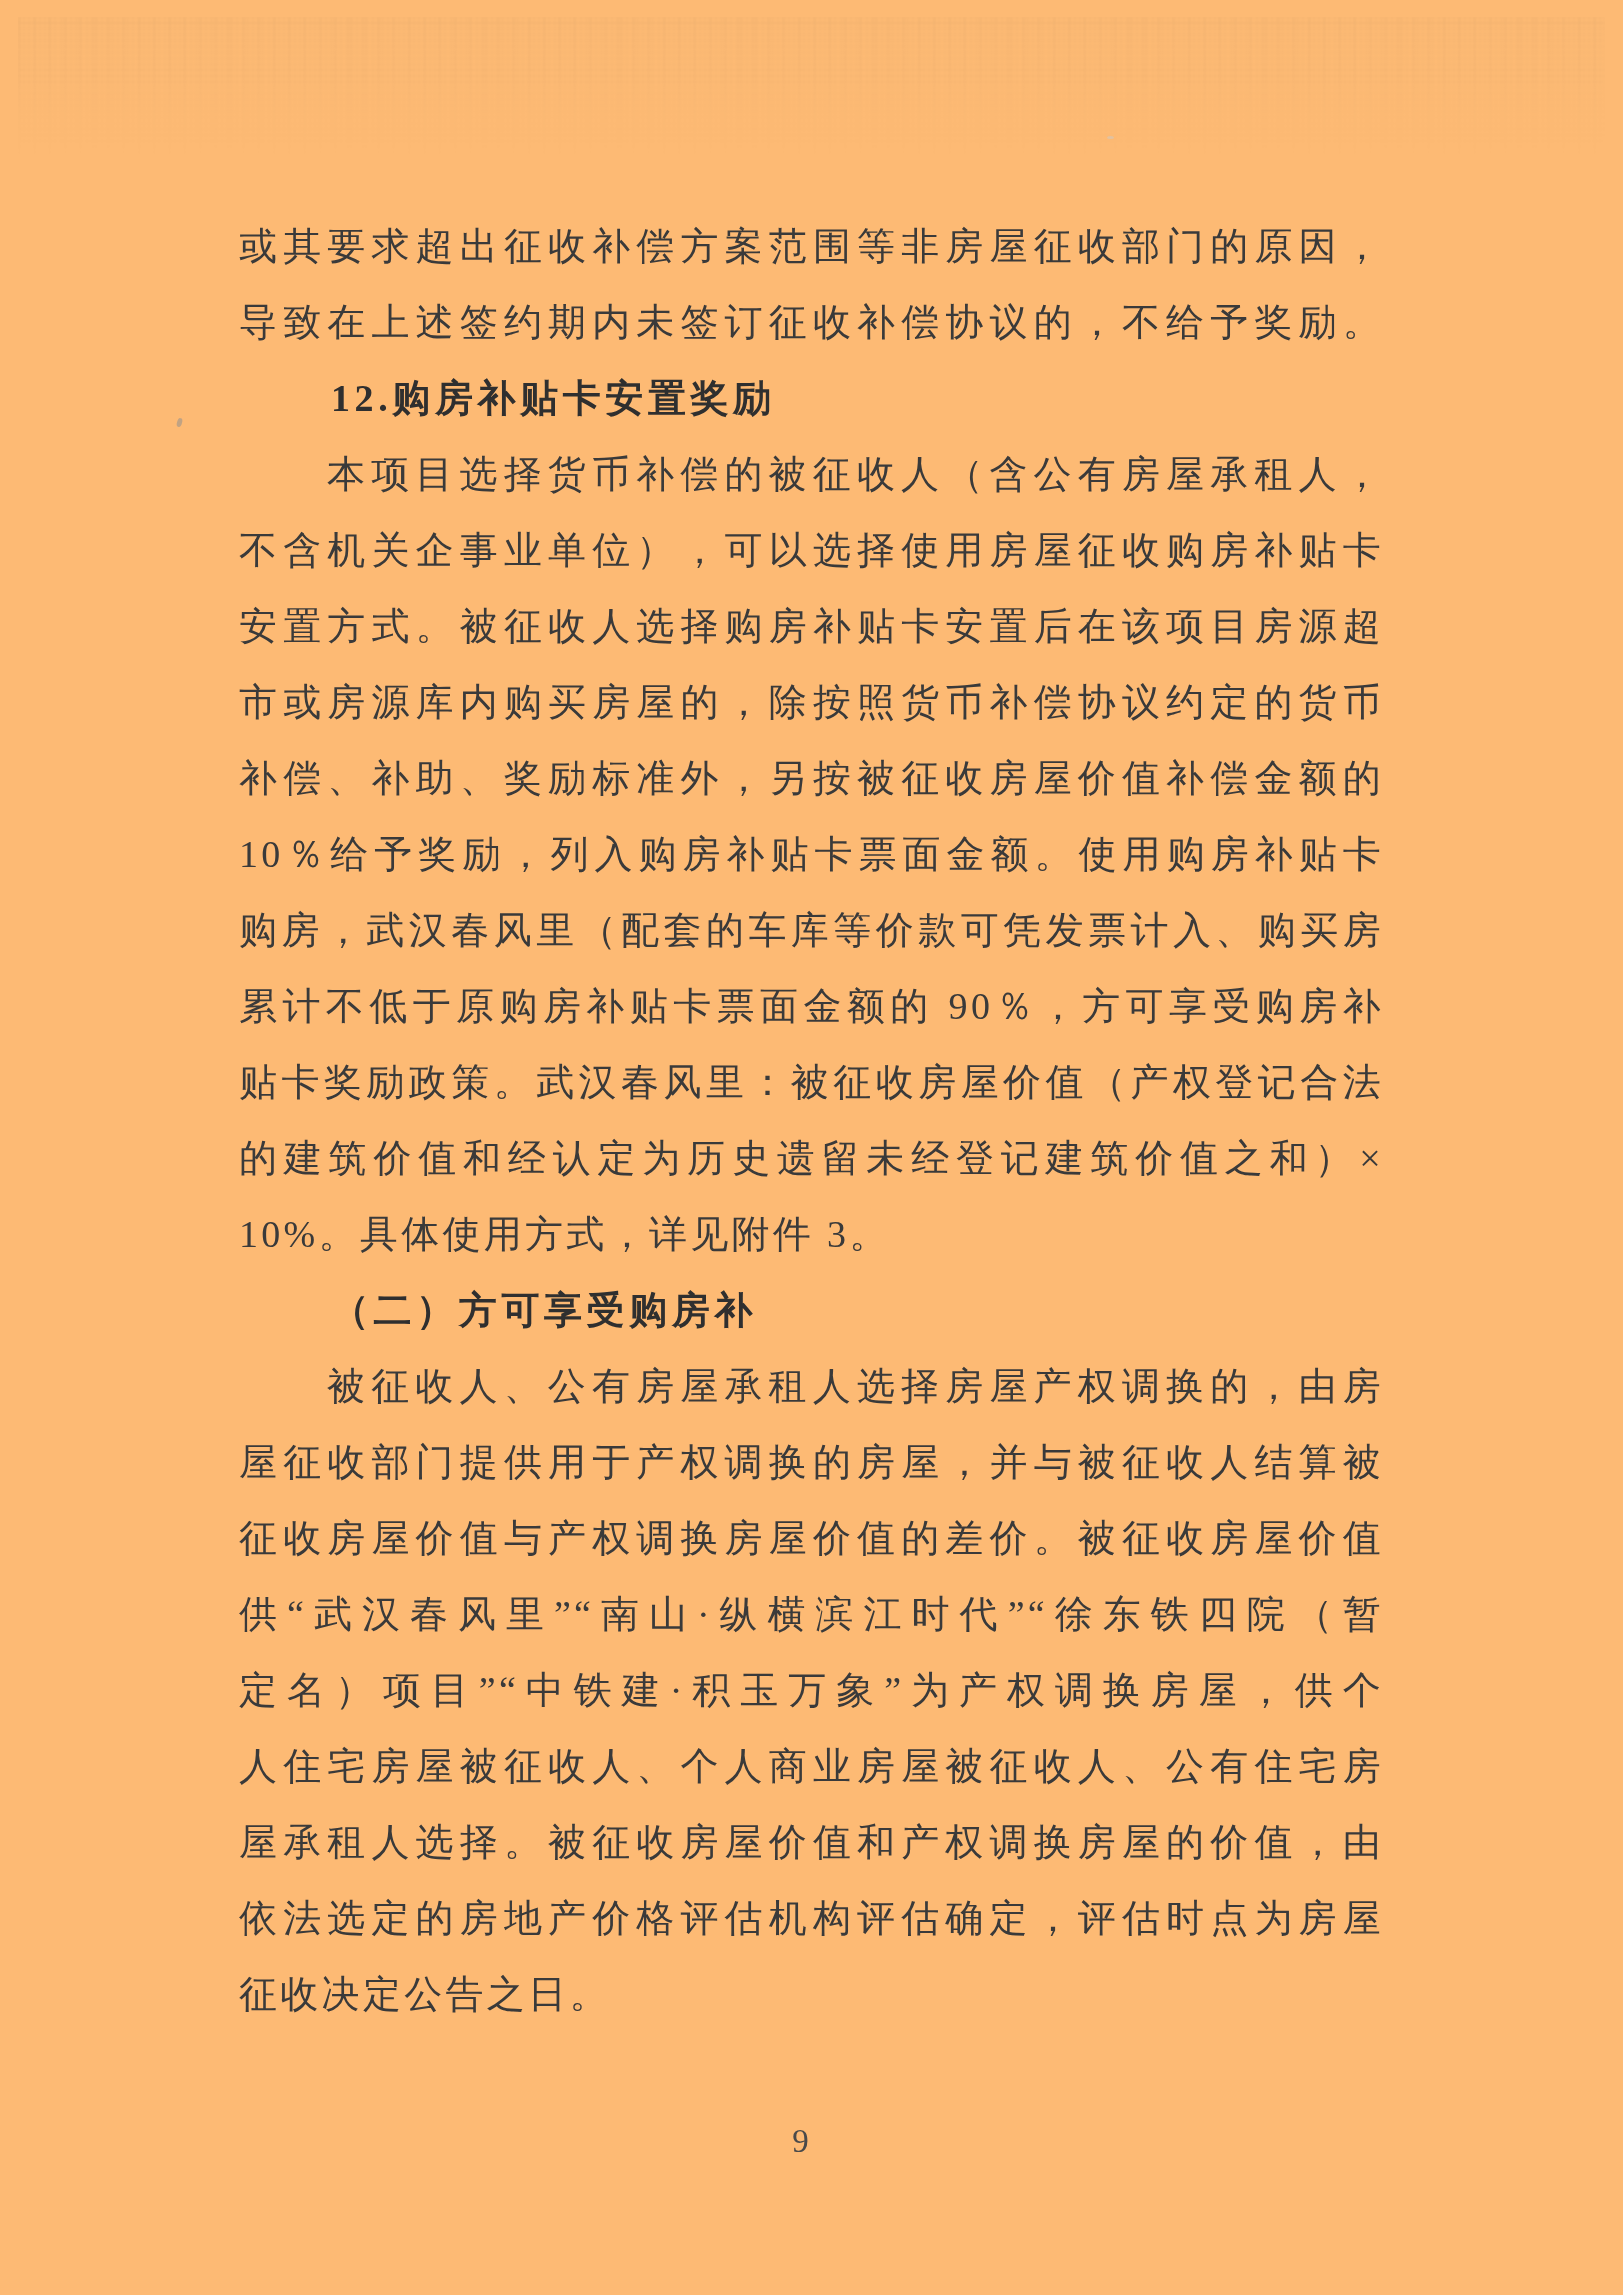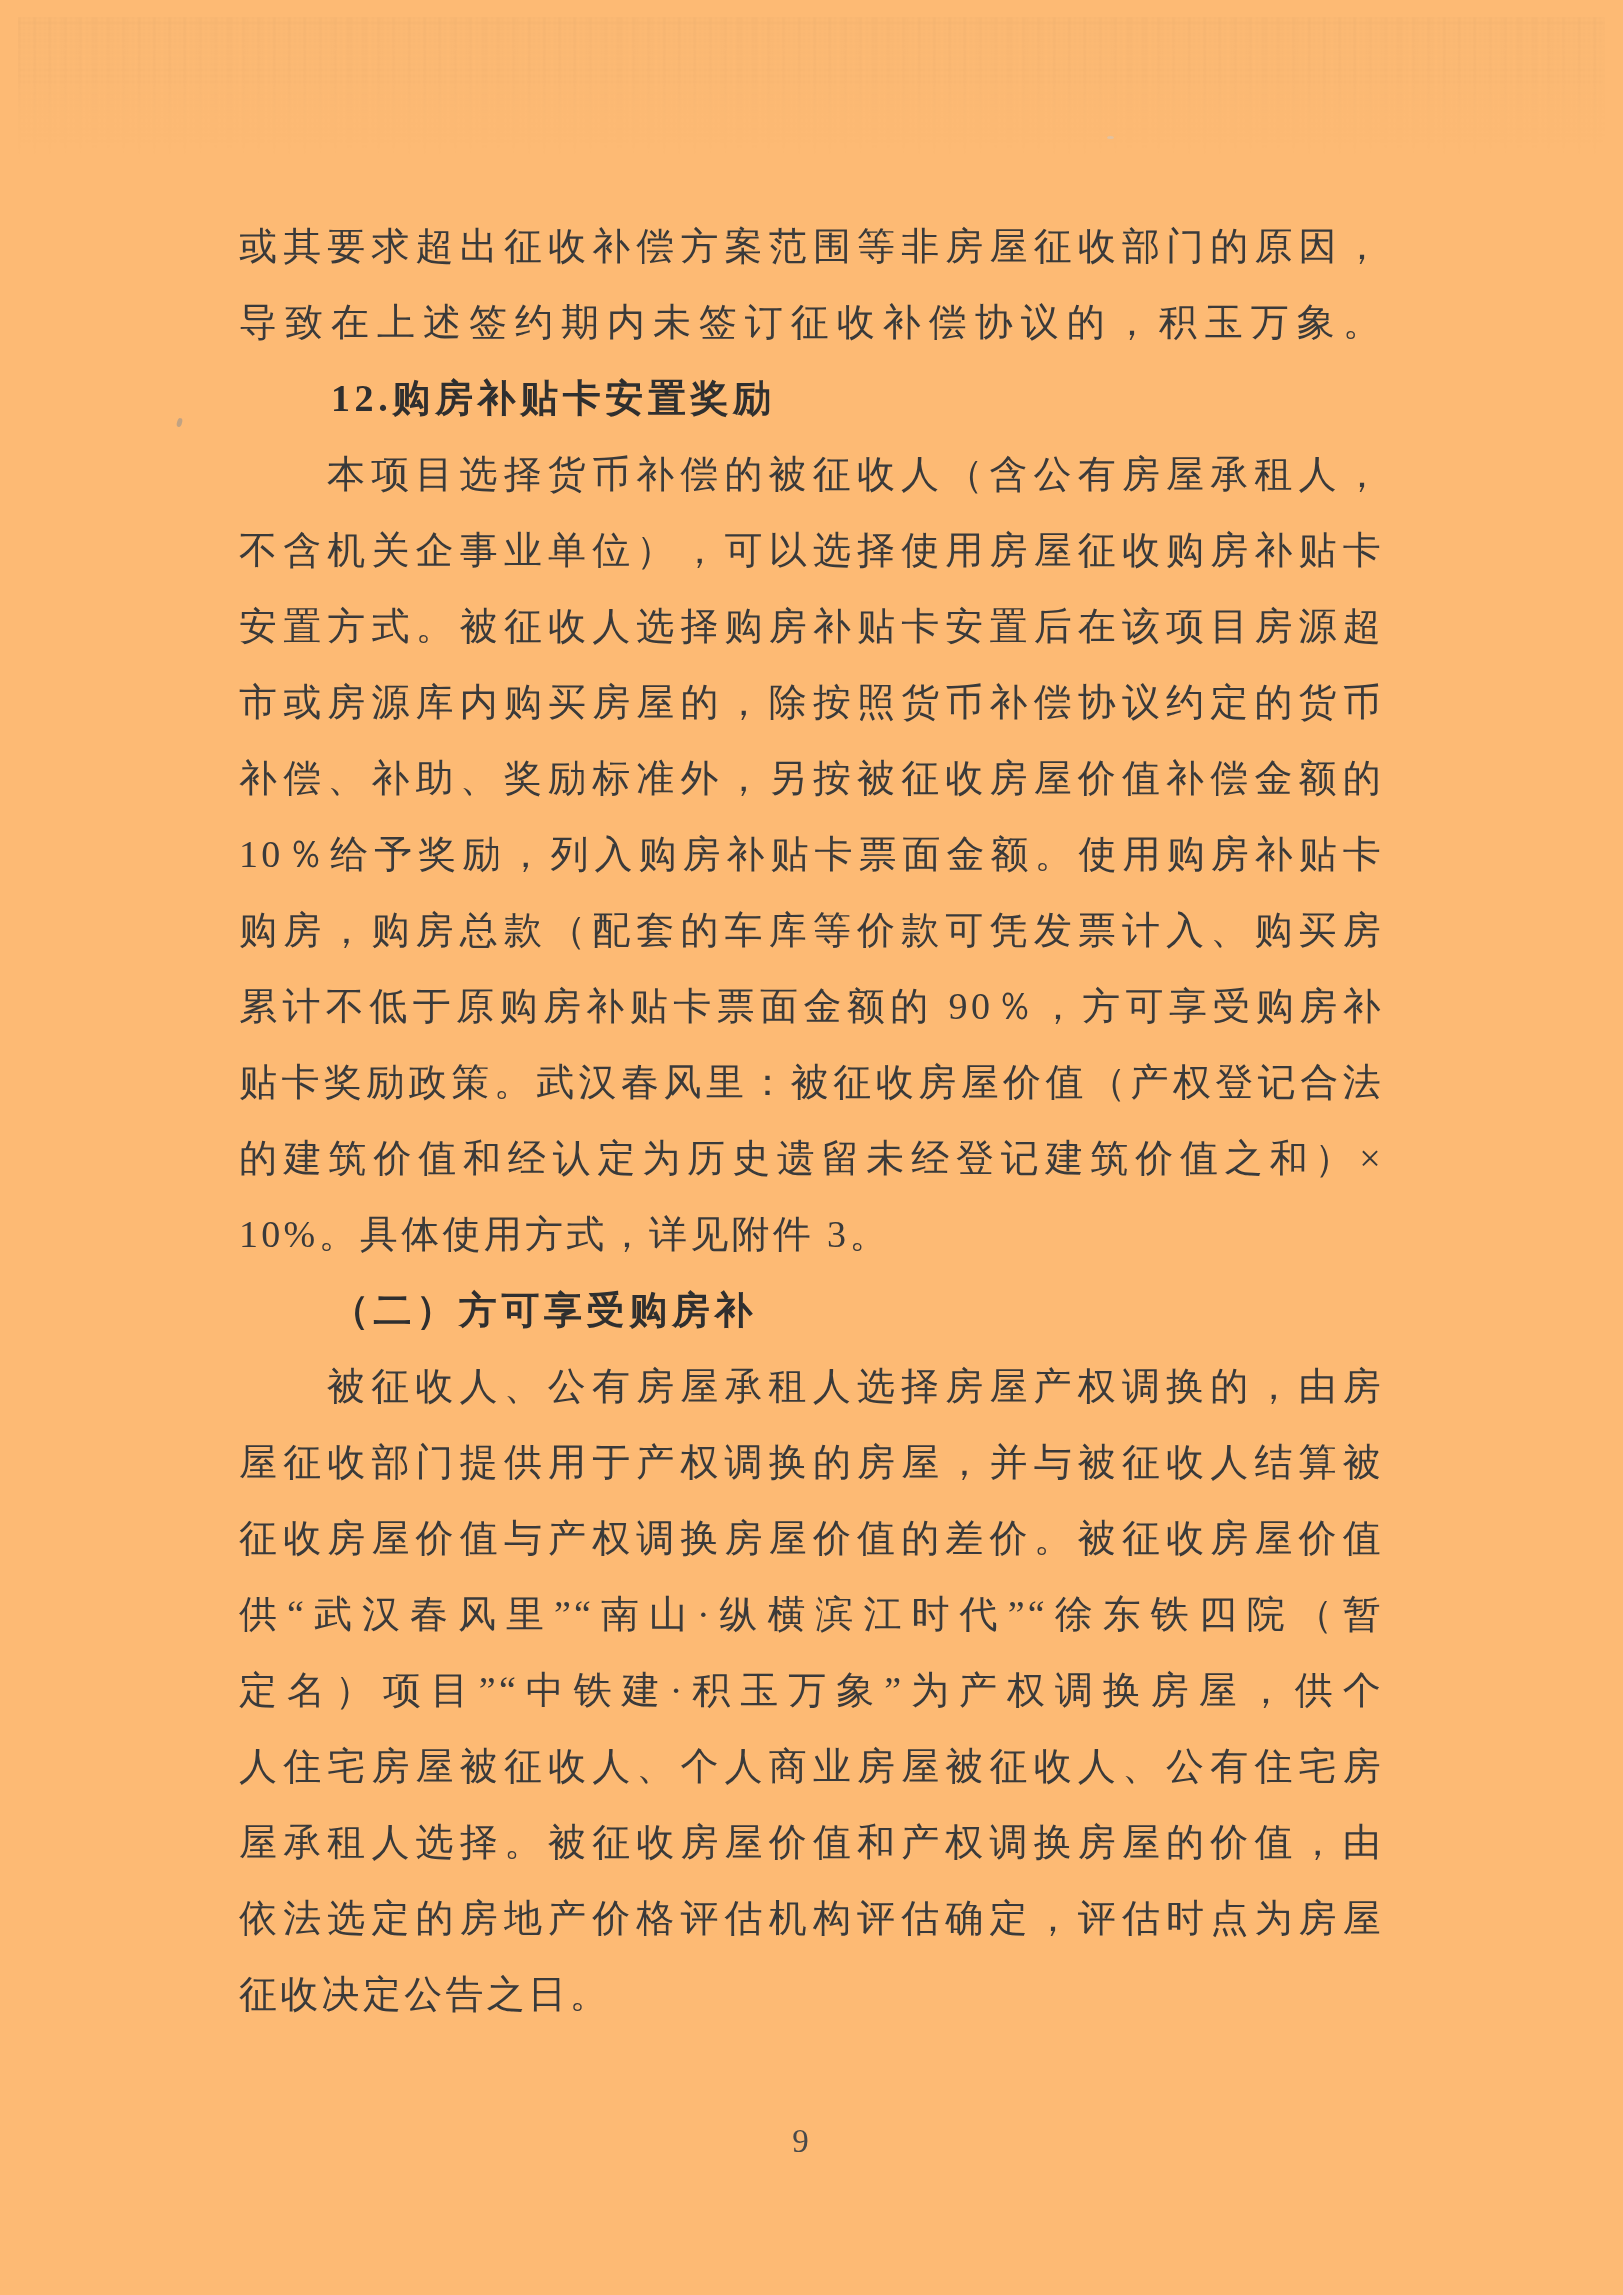--- a/index.html
+++ b/index.html
@@ -97,29 +97,29 @@
 </head>
 <body>
 
 <div class="page">
   <div class="ghost-band"></div>
   <div class="speck-1"></div>
   <div class="speck-2"></div>
 
   <div class="content">
     <div class="line just">或其要求超出征收补偿方案范围等非房屋征收部门的原因，</div>
-    <div class="line just">导致在上述签约期内未签订征收补偿协议的，积玉万象。</div>
+    <div class="line just">导致在上述签约期内未签订征收补偿协议的，不给予奖励。</div>
     <div class="line heading">12.购房补贴卡安置奖励</div>
     <div class="line just indent">本项目选择货币补偿的被征收人（含公有房屋承租人，</div>
     <div class="line just">不含机关企事业单位），可以选择使用房屋征收购房补贴卡</div>
     <div class="line just">安置方式。被征收人选择购房补贴卡安置后在该项目房源超</div>
     <div class="line just">市或房源库内购买房屋的，除按照货币补偿协议约定的货币</div>
     <div class="line just">补偿、补助、奖励标准外，另按被征收房屋价值补偿金额的</div>
     <div class="line just">10％给予奖励，列入购房补贴卡票面金额。使用购房补贴卡</div>
-    <div class="line just">购房，购房总款（配套的车库等价款可凭发票计入、购买房</div>
+    <div class="line just">购房，武汉春风里（配套的车库等价款可凭发票计入、购买房</div>
     <div class="line just">累计不低于原购房补贴卡票面金额的 90％，方可享受购房补</div>
     <div class="line just">贴卡奖励政策。武汉春风里：被征收房屋价值（产权登记合法</div>
     <div class="line just">的建筑价值和经认定为历史遗留未经登记建筑价值之和）×</div>
     <div class="line">10%。具体使用方式，详见附件 3。</div>
     <div class="line heading">（二）方可享受购房补</div>
     <div class="line just indent">被征收人、公有房屋承租人选择房屋产权调换的，由房</div>
     <div class="line just">屋征收部门提供用于产权调换的房屋，并与被征收人结算被</div>
     <div class="line just">征收房屋价值与产权调换房屋价值的差价。被征收房屋价值</div>
     <div class="line just">供“武汉春风里”“南山·纵横滨江时代”“徐东铁四院（暂</div>
     <div class="line just">定名）项目”“中铁建·积玉万象”为产权调换房屋，供个</div>

